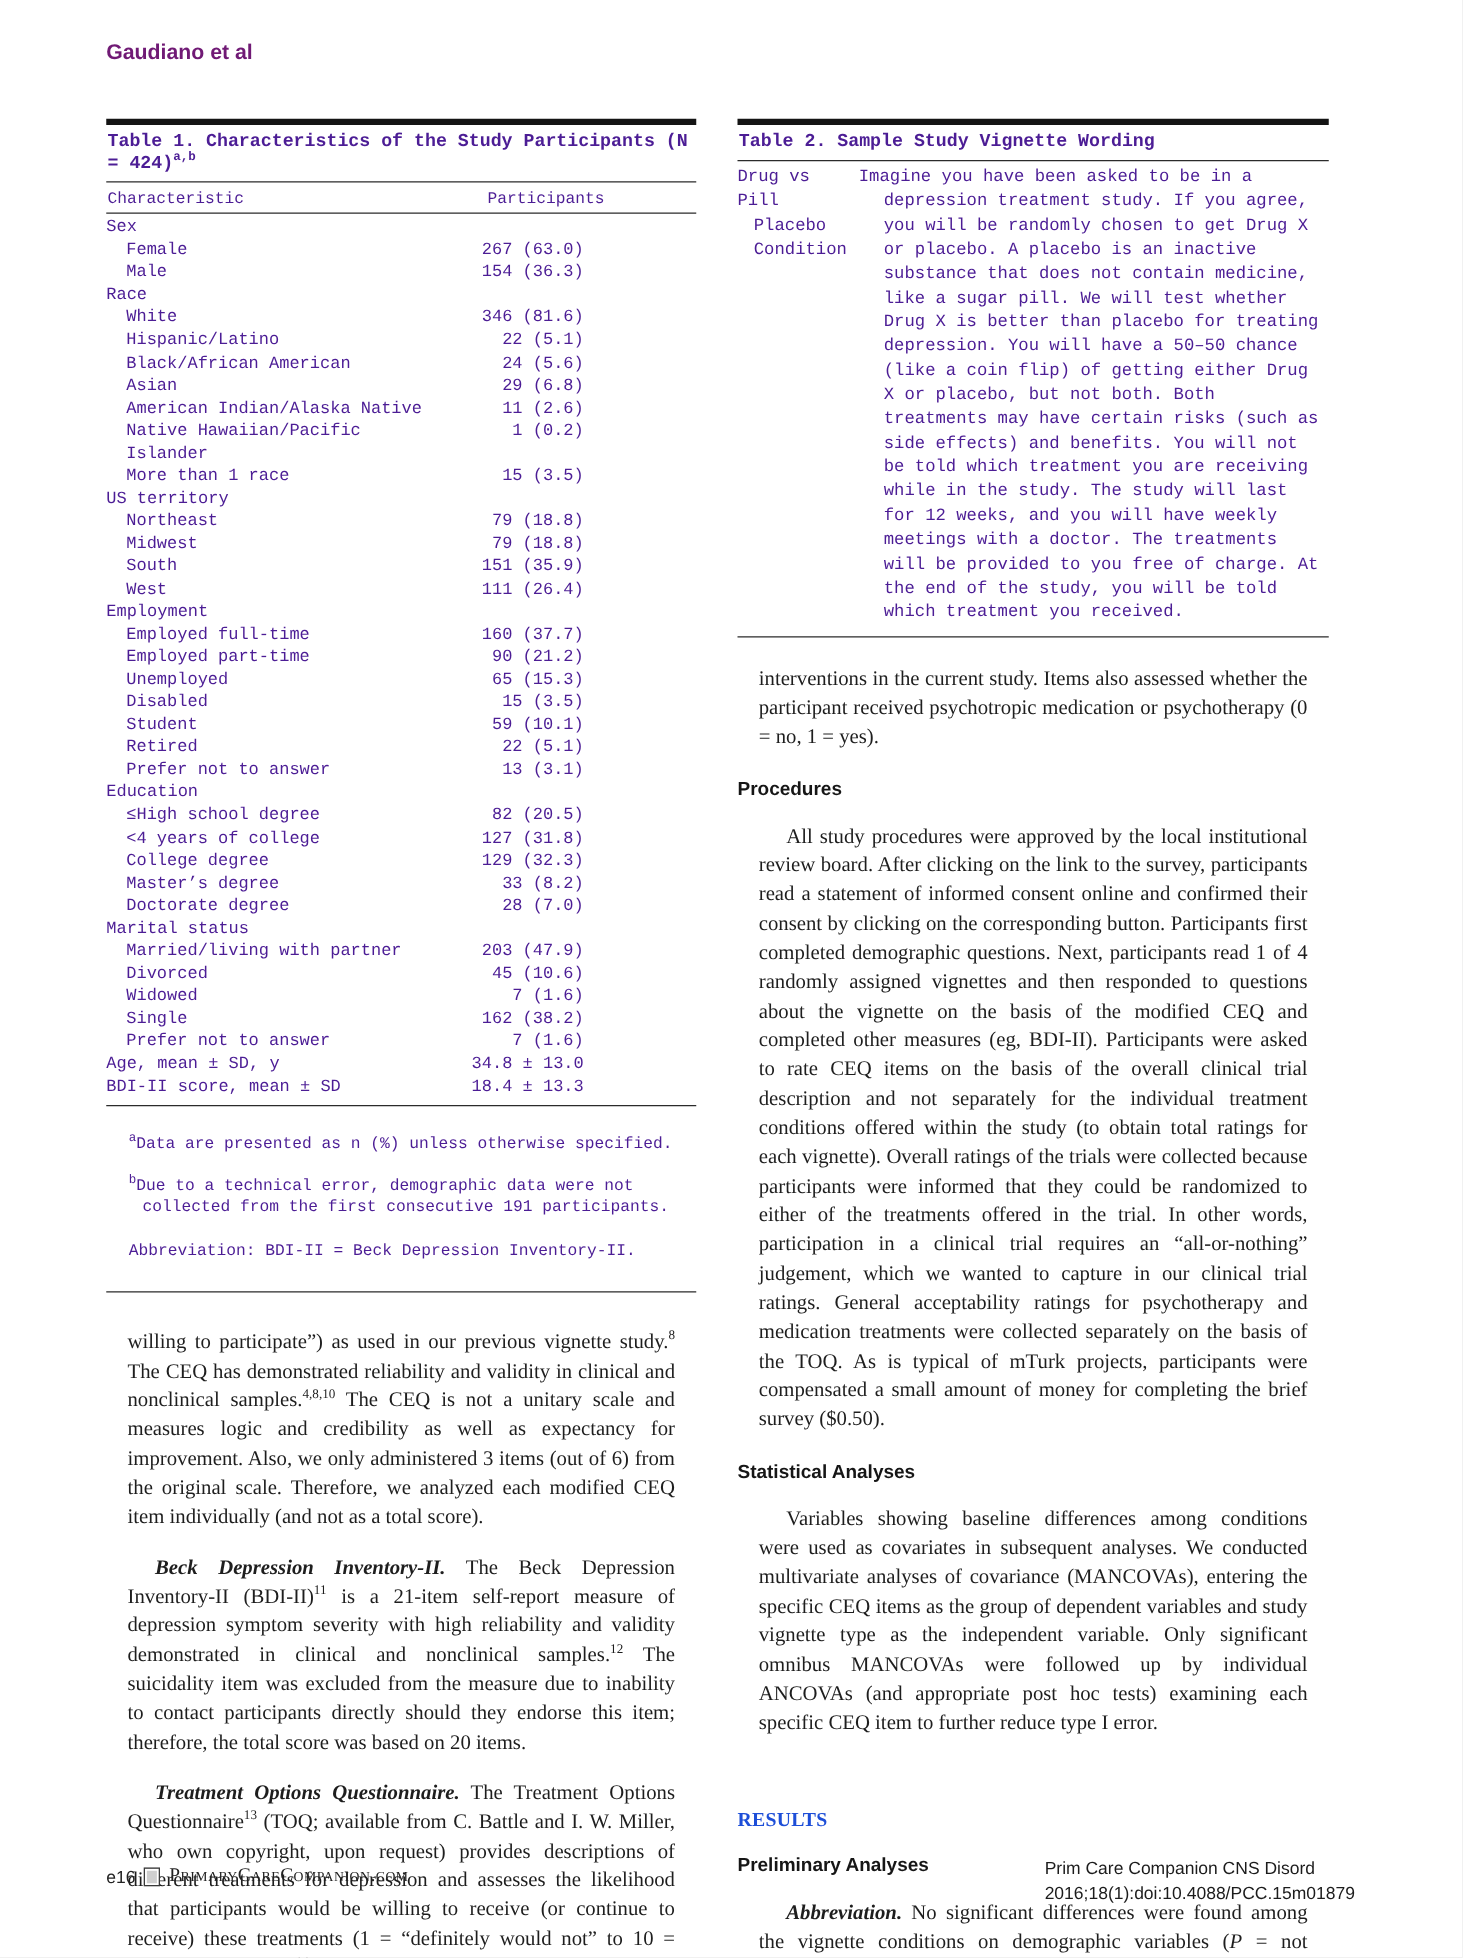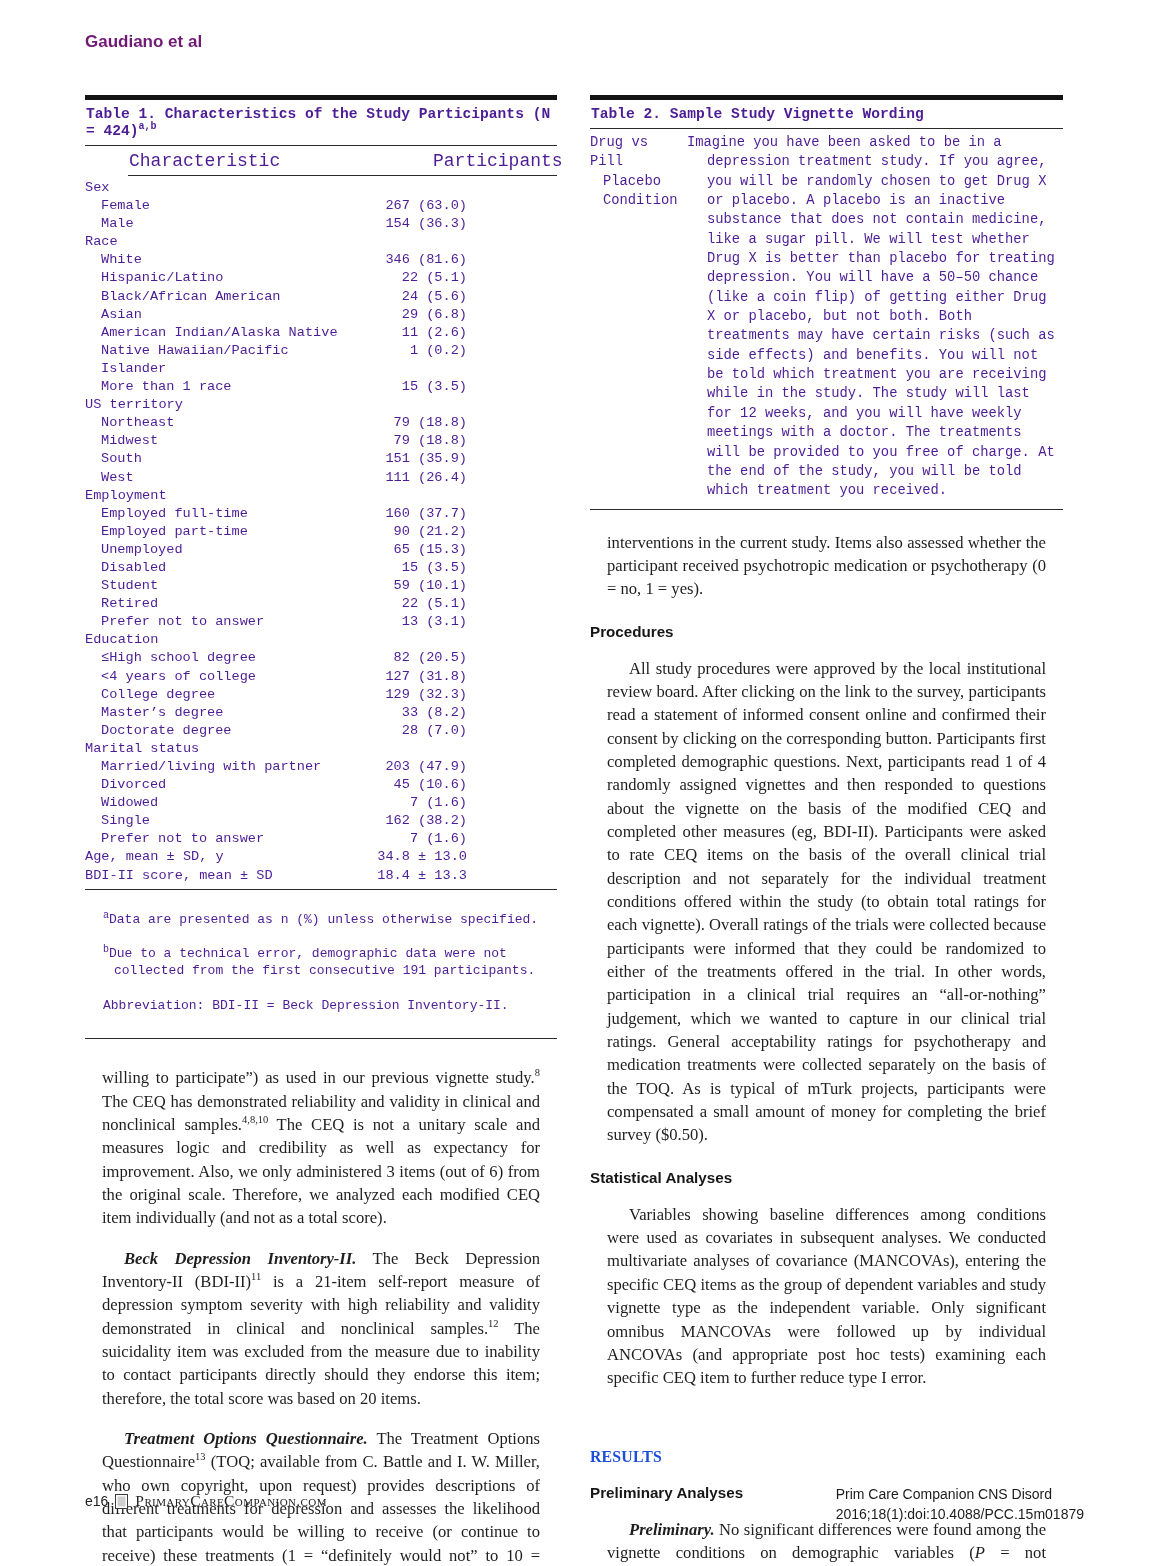--- a/index.html
+++ b/index.html
@@ -9,21 +9,21 @@
         font-weight:700;font-size:17px;color:#701a75;}
   .col-left{position:absolute;left:85px;top:95px;width:472px;}
   .col-right{position:absolute;left:590px;top:95px;width:473px;}
 
   
   .jtable{font-family:Liberation Mono, monospace;color:#4c1d95;}
   .jtable .topbar{height:5px;background:#141414;}
   .jtable .ttl{font-weight:700;font-size:14.6px;line-height:17px;padding:6px 0 5px 1px;
         border-bottom:1.6px solid #2b2b2b;}
   .jtable sup{font-size:10px;line-height:0;}
-  .t1 .hdr{position:relative;font-size:18px;padding:5px 0 4px 1px;border-bottom:1.4px solid #2b2b2b;margin-left:43px;}
+  .t1 .hdr{position:relative;font-size:13px;padding:5px 0 4px 1px;border-bottom:1.4px solid #2b2b2b;}
   .t1 .hdr .h2nd{position:absolute;left:305px;top:5px;}
   .t1 .rows{padding:3px 0 4px;border-bottom:1.4px solid #2b2b2b;}
   .trow{display:flex;font-size:13.6px;line-height:18.1px;}
   .trow .lbl{flex:1;}
   .trow.ind .lbl{padding-left:16px;}
   .trow .val{width:200px;text-align:right;padding-right:90px;box-sizing:border-box;white-space:nowrap;}
   .t1 .fns{font-size:13px;line-height:17.4px;padding:4px 0 7px 1px;border-bottom:1.6px solid #2b2b2b;}
   .t1 .fns p{margin:17px;padding-left:11px;text-indent:-11px;}
   
   .t2 .body{display:flex;font-size:13.8px;line-height:19.35px;padding:4px 0 8px;border-bottom:1.4px solid #2b2b2b;}
@@ -256,21 +256,21 @@
     </div>
 
     <div class="flow mt-flow2">
         <p><span>interventions in the current study. Items also assessed whether the participant received psychotropic medication or psychotherapy (0 = no, 1 = yes).</span></p>
         <h3><span>Procedures</span></h3>
         <p class="indent"><span>All study procedures were approved by the local institutional review board. After clicking on the link to the survey, participants read a statement of informed consent online and confirmed their consent by clicking on the corresponding button. Participants first completed demographic questions. Next, participants read 1 of 4 randomly assigned vignettes and then responded to questions about the vignette on the basis of the modified CEQ and completed other measures (eg, BDI-II). Participants were asked to rate CEQ items on the basis of the overall clinical trial description and not separately for the individual treatment conditions offered within the study (to obtain total ratings for each vignette). Overall ratings of the trials were collected because participants were informed that they could be randomized to either of the treatments offered in the trial. In other words, participation in a clinical trial requires an “all-or-nothing” judgement, which we wanted to capture in our clinical trial ratings. General acceptability ratings for psychotherapy and medication treatments were collected separately on the basis of the TOQ. As is typical of mTurk projects, participants were compensated a small amount of money for completing the brief survey ($0.50).</span></p>
         <h3><span>Statistical Analyses</span></h3>
         <p class="indent"><span>Variables showing baseline differences among conditions were used as covariates in subsequent analyses. We conducted multivariate analyses of covariance (MANCOVAs), entering the specific CEQ items as the group of dependent variables and study vignette type as the independent variable. Only significant omnibus MANCOVAs were followed up by individual ANCOVAs (and appropriate post hoc tests) examining each specific CEQ item to further reduce type I error.</span></p>
         <h2><span>RESULTS</span></h2>
         <h3 class="tight"><span>Preliminary Analyses</span></h3>
-        <p class="indent"><span class="s-bi">Preliminary.</span><span> No significant differences were found among the vignette conditions on demographic variables (</span><span class="s-i">P</span><span> = not significant).</span></p>
+        <p class="indent"><span class="s-bi">Abbreviation.</span><span> No significant differences were found among the vignette conditions on demographic variables (</span><span class="s-i">P</span><span> = not significant).</span></p>
       </div>
   </div>
 
   <div class="footer-left">
     <span class="pg">e16</span>
     <span class="logo-box"></span>
     <span class="site">PrimaryCareCompanion.com</span>
   </div>
   <div class="footer-right">
     <div>Prim Care Companion CNS Disord</div>

